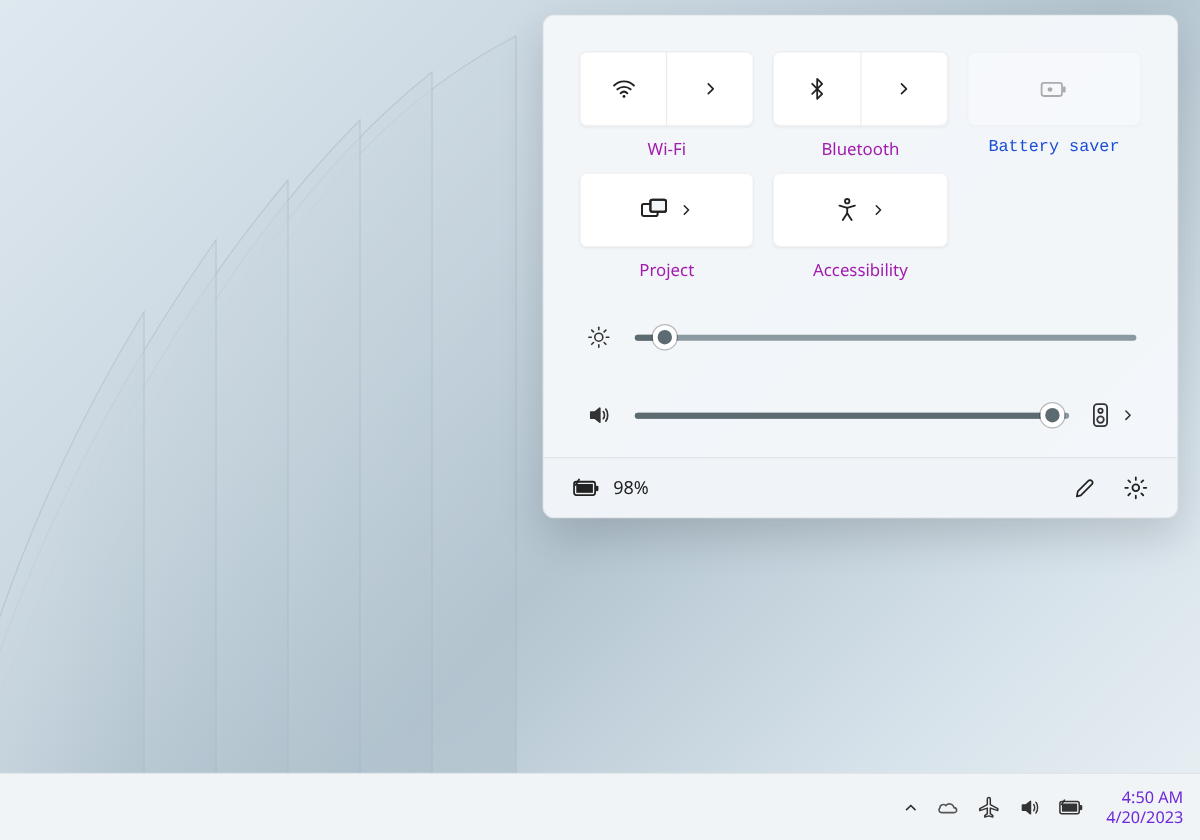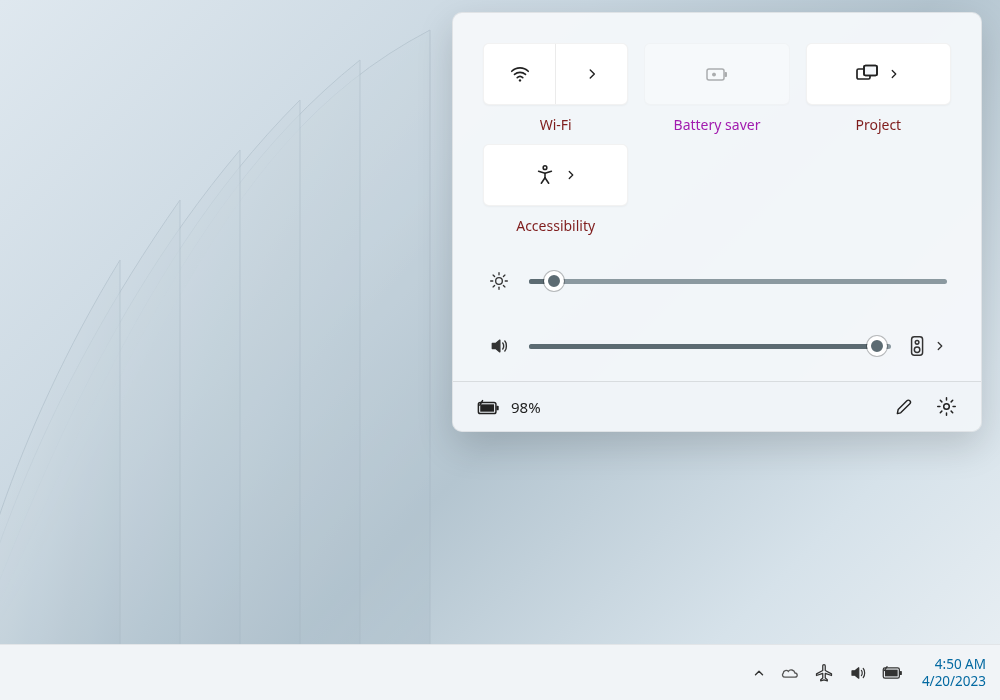--- a/index.html
+++ b/index.html
@@ -45,22 +45,22 @@
     cursor: pointer;
     box-shadow: 0 1px 2px rgba(0,0,0,0.04);
   }
   .tile.split { justify-content: stretch; padding:0; }
   .tile.split .half { flex:1; display:flex; align-items:center; justify-content:center; height:100%; }
   .tile.split .half.icon-half { border-right: 1px solid rgba(0,0,0,0.08); }
   .tile.active { background: #5c6b72; border:none; }
   .tile.active svg { stroke:#fff; fill:#fff; }
   .tile.disabled { opacity: 0.45; background: rgba(255,255,255,0.6); cursor:default; }
   .tile.highlight { outline: 3px solid #e01a1a; outline-offset: 0; }
-  .tile-label { margin-top: 10px; font-size: 14px; color: #7f1d1d; text-align:center; }
-  .tile-label.disabled { color: #a21caf; }
+  .tile-label { margin-top: 10px; font-size: 14px; color: #a21caf; text-align:center; }
+  .tile-label.disabled { color: #1d4ed8; font-family: Liberation Mono, monospace; }
   .tile-inner { display:flex; align-items:center; gap:8px; }
 
   
   .sliders { padding: 26px 34px 24px 34px; display:flex; flex-direction:column; gap:44px; }
   .slider-row { display:flex; align-items:center; gap:18px; }
   .slider-row .s-icon { width:24px; display:flex; justify-content:center; }
   .track { flex:1; height:5px; background:#8b99a0; border-radius:3px; position:relative; }
   .track .fill { position:absolute; left:0; top:0; bottom:0; background:#5c6b72; border-radius:3px; }
   .thumb {
     position:absolute; top:50%; width:20px; height:20px; border-radius:50%;
@@ -70,34 +70,34 @@
   .post-ctrl { display:flex; align-items:center; gap:6px; color:#333; }
 
   
   .panel-footer {
     border-top: 1px solid rgba(0,0,0,0.10);
     padding: 14px 24px;
     display:flex; align-items:center; justify-content:space-between;
     background: rgba(240,244,247,0.9);
     border-radius: 0 0 10px 10px;
   }
-  .footer-left { display:flex; align-items:flex-end; gap:10px; font-size:15px; color:#222; }
+  .footer-left { display:flex; align-items:center; gap:10px; font-size:15px; color:#222; }
   .footer-right { display:flex; align-items:center; gap:22px; }
   .footer-right .ibtn { cursor:pointer; }
 
   
   .taskbar {
     position:absolute; left:0; right:0; bottom:0; height:56px;
     background: #f1f4f7; border-top:1px solid rgba(0,0,0,0.06);
     display:flex; align-items:center; justify-content:flex-end;
     padding: 0 14px 0 0; gap: 10px;
   }
   .tray { display:flex; align-items:center; gap:14px; color:#333; }
   .tray svg { display:block; }
-  .datetime { text-align:right; font-size:13.5px; line-height:1.25; color:#0369a1; padding-left:8px; }
+  .datetime { text-align:right; font-size:13.5px; line-height:1.25; color:#6d28d9; padding-left:8px; }
 
   .chev { width:14px; height:14px; }
 
   svg { display:block; }
 </style>
 </head>
 <body>
 
 <div class="wallpaper">
   <svg viewBox="0 0 700 700">
@@ -137,20 +137,39 @@
           <span>
             <svg class="chev" viewBox="0 0 24 24" fill="none" stroke="#222" stroke-width="2.4" stroke-linecap="round" stroke-linejoin="round">
                 <polyline points="9 5 16 12 9 19"></polyline>
               </svg>
           </span>
         </div>
       </div>
       <div class="tile-label">Wi-Fi</div>
     </div>
 
+    <div class="tile-wrap">
+      <div class="tile split">
+        <div class="half icon-half">
+          <span>
+            <svg width="20" height="22" viewBox="0 0 24 24" fill="none" stroke="#222" stroke-width="1.8" stroke-linecap="round" stroke-linejoin="round">
+              <path d="M7 7 L17 17 L12 22 L12 2 L17 7 L7 17"></path>
+            </svg>
+          </span>
+        </div>
+        <div class="half">
+          <span>
+            <svg class="chev" viewBox="0 0 24 24" fill="none" stroke="#222" stroke-width="2.4" stroke-linecap="round" stroke-linejoin="round">
+                <polyline points="9 5 16 12 9 19"></polyline>
+              </svg>
+          </span>
+        </div>
+      </div>
+      <div class="tile-label">Bluetooth</div>
+    </div>
 
 
     <div class="tile-wrap">
       <div class="tile disabled">
         <span>
           <svg width="26" height="22" viewBox="0 0 26 22" fill="none" stroke="#555" stroke-width="1.5">
             <rect x="3" y="6" width="17" height="11" rx="2"></rect>
               <rect x="20.5" y="9" width="2.5" height="5" rx="1" fill="#555" stroke="none"></rect>
             <path d="M8 11.5 C 8 9 12 9 12 11.5 C 12 14 8 14 8 11.5 Z" fill="#555" stroke="none"></path>
           </svg>

